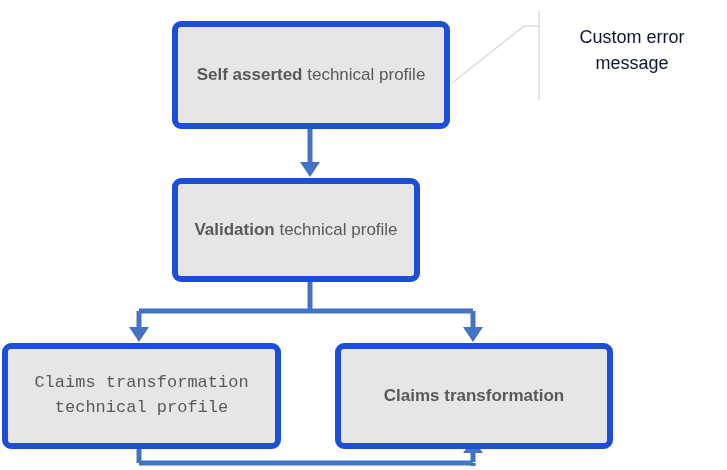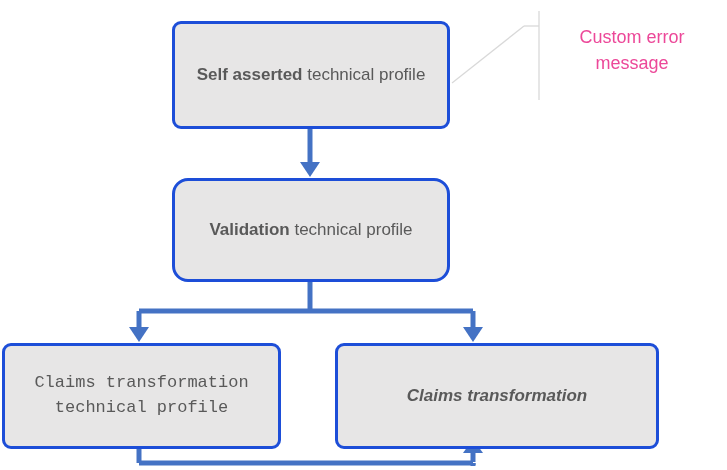--- a/index.html
+++ b/index.html
@@ -22,21 +22,21 @@
     position: absolute;
     left: 0;
     top: 0;
     width: 727px;
     height: 470px;
   }
   .node-box {
     position: absolute;
     box-sizing: border-box;
     background: #E7E6E6;
-    border: 3px solid #1d4ed8;
+    border: 6px solid #1d4ed8;
     border-radius: 9px;
     display: flex;
     align-items: center;
     justify-content: center;
     text-align: center;
     color: #595959;
     font-size: 17px;
     line-height: 1.45;
     padding: 4px 14px;
     z-index: 3;
@@ -53,45 +53,43 @@
   }
   #box-self-asserted {
     left: 172px;
     top: 21px;
     width: 278px;
     height: 108px;
   }
   #box-validation {
     left: 172px;
     top: 178px;
-    width: 278px;
+    width: 248px;
     height: 104px;
-    border-radius: 16px;
   }
   #box-claims-transformation-tp {
     left: 2px;
     top: 343px;
     width: 279px;
     height: 106px;
     font-family: Liberation Mono, monospace;
   }
   #box-claims-transformation {
     left: 335px;
     top: 343px;
-    width: 324px;
+    width: 278px;
     height: 106px;
-    font-style: italic;
   }
   .callout-label {
     position: absolute;
     left: 558px;
     top: 24px;
     width: 148px;
     text-align: center;
-    color: #ec4899;
+    color: #0f172a;
     font-size: 18px;
     line-height: 1.45;
     z-index: 4;
   }
 </style>
 </head>
 <body>
 
 <div id="diagram-canvas">
 

